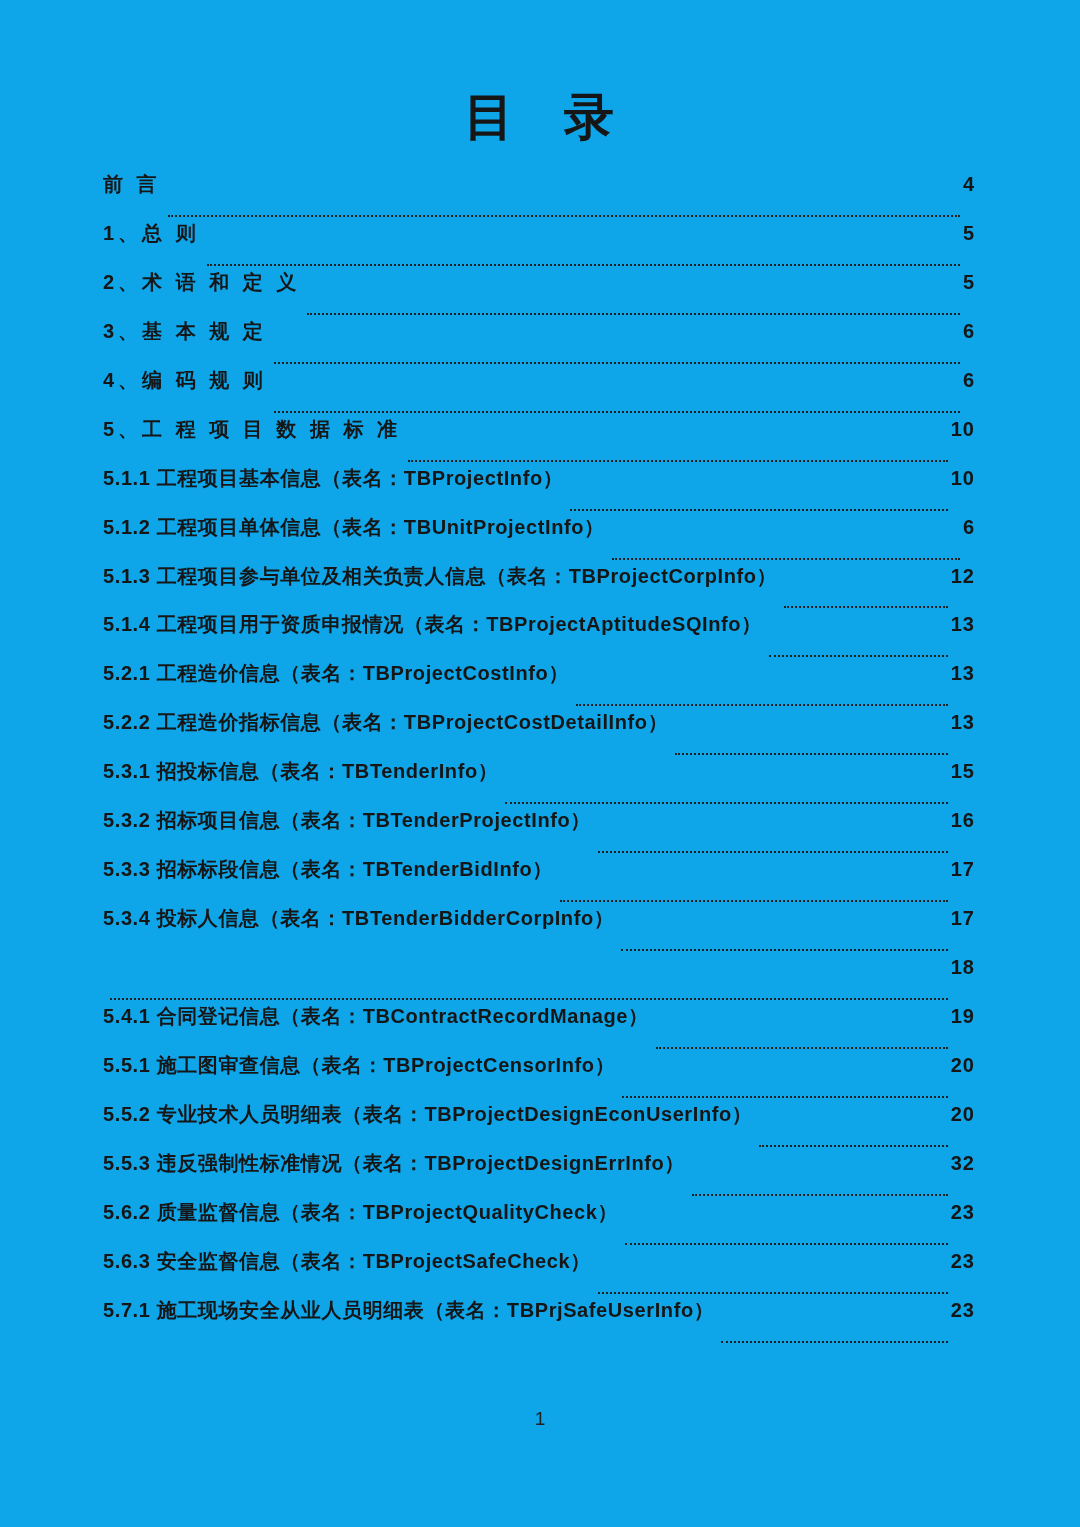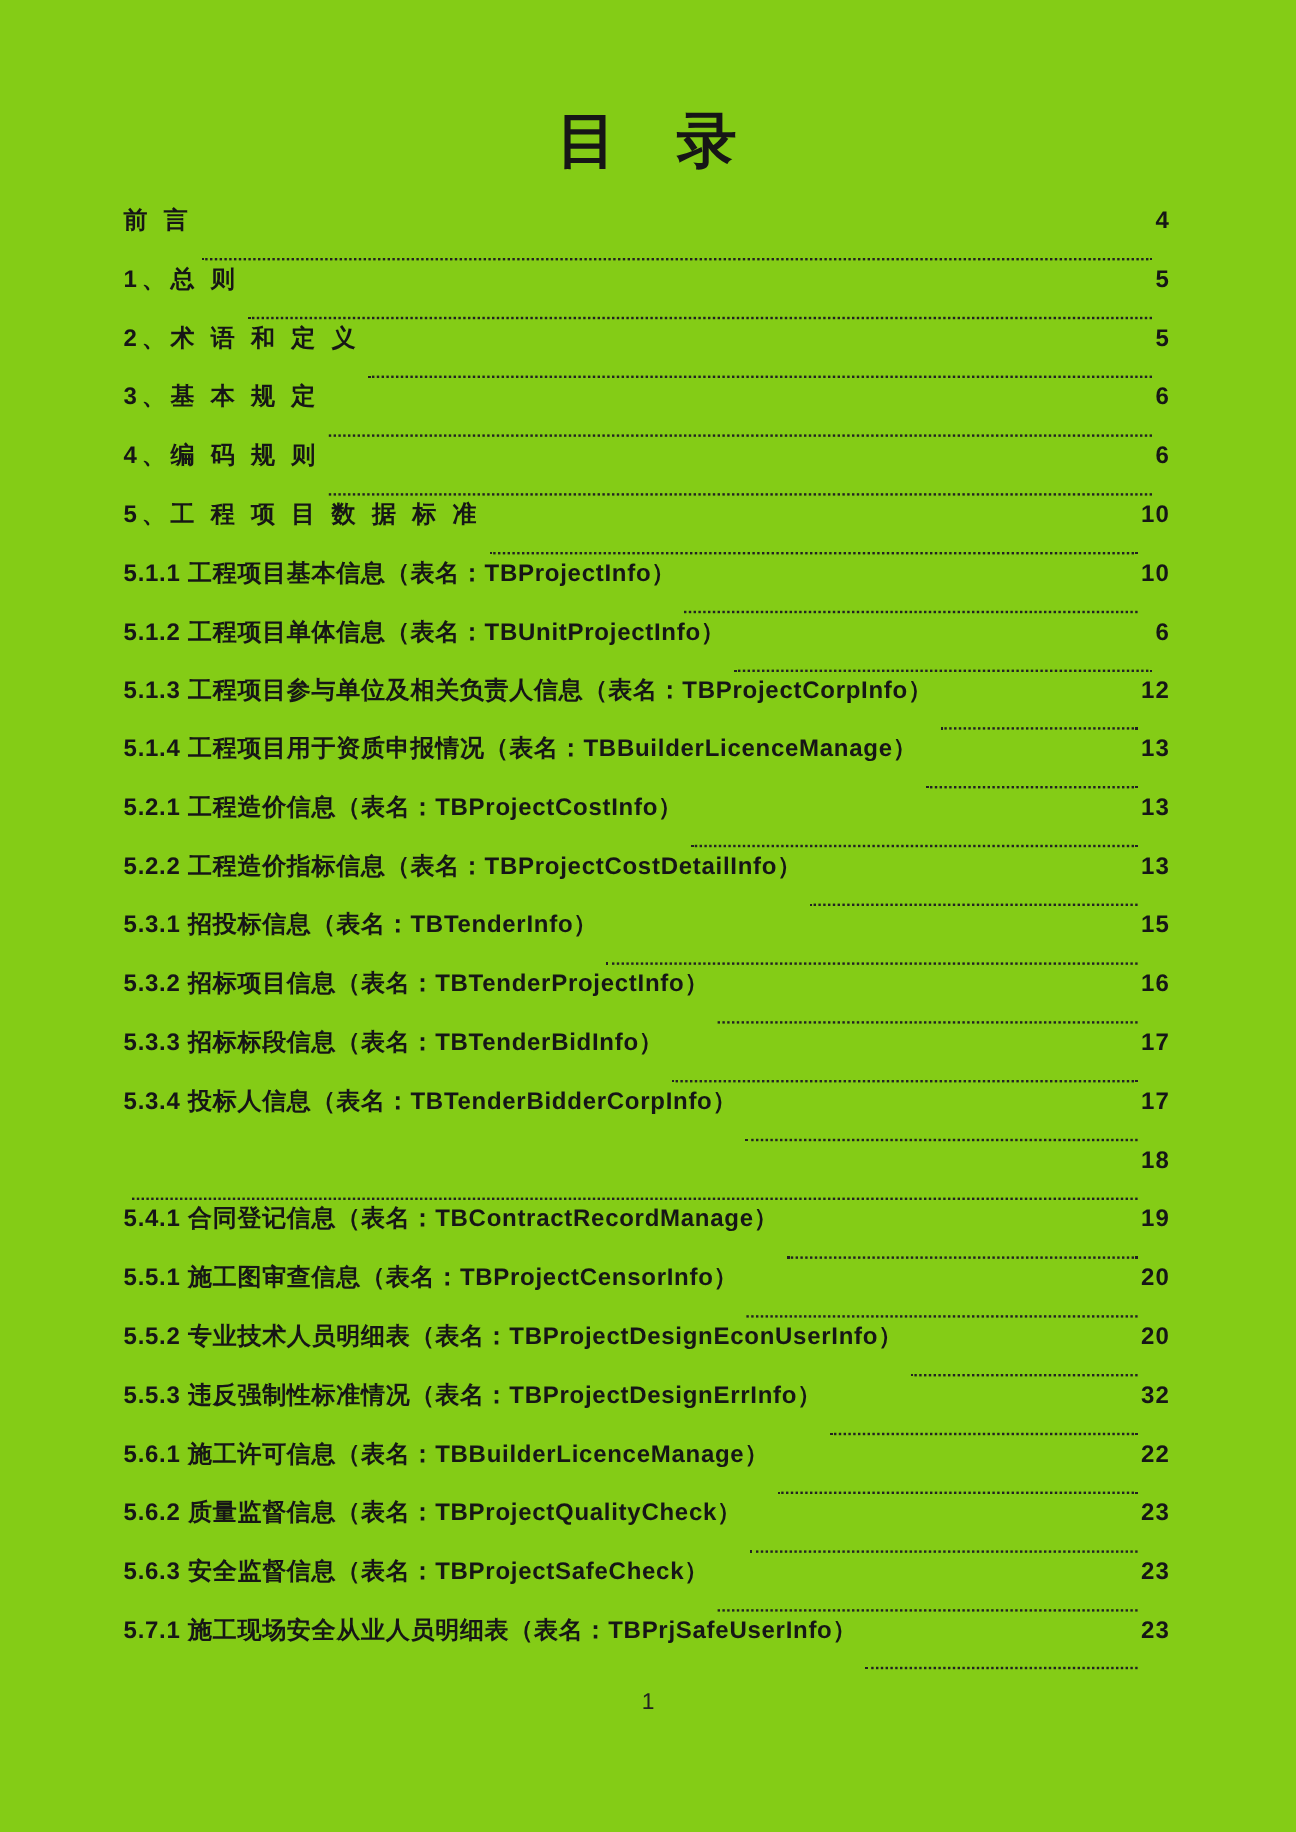--- a/index.html
+++ b/index.html
@@ -10,21 +10,21 @@
   body {
     width: 1080px;
     height: 1527px;
     font-family: "Liberation Sans", "DejaVu Sans", sans-serif;
     color: #161616;
   }
   .doc-page {
     position: relative;
     width: 1080px;
     height: 1527px;
-    background: #84cc16;
+    background: #0ea5e9;
     overflow: hidden;
     text-decoration: underline;
   }
   .doc-title {
     position: absolute;
     top: 90px;
     left: 0;
     width: 100%;
     margin: 0;
     text-align: center;
@@ -137,21 +137,21 @@
     <span class="toc-page">6</span>
   </div>
 
   <div class="toc-row lvl2">
     <span class="toc-label">5.1.3 工程项目参与单位及相关负责人信息（表名：TBProjectCorpInfo）</span>
     <span class="leader"></span>
     <span class="toc-page">12</span>
   </div>
 
   <div class="toc-row lvl2">
-    <span class="toc-label">5.1.4 工程项目用于资质申报情况（表名：TBBuilderLicenceManage）</span>
+    <span class="toc-label">5.1.4 工程项目用于资质申报情况（表名：TBProjectAptitudeSQInfo）</span>
     <span class="leader"></span>
     <span class="toc-page">13</span>
   </div>
 
   <div class="toc-row lvl2">
     <span class="toc-label">5.2.1 工程造价信息（表名：TBProjectCostInfo）</span>
     <span class="leader"></span>
     <span class="toc-page">13</span>
   </div>
 
@@ -207,25 +207,20 @@
     <span class="leader"></span>
     <span class="toc-page">20</span>
   </div>
 
   <div class="toc-row lvl2">
     <span class="toc-label">5.5.3 违反强制性标准情况（表名：TBProjectDesignErrInfo）</span>
     <span class="leader"></span>
     <span class="toc-page">32</span>
   </div>
 
-  <div class="toc-row lvl2">
-    <span class="toc-label">5.6.1 施工许可信息（表名：TBBuilderLicenceManage）</span>
-    <span class="leader"></span>
-    <span class="toc-page">22</span>
-  </div>
 
   <div class="toc-row lvl2">
     <span class="toc-label">5.6.2 质量监督信息（表名：TBProjectQualityCheck）</span>
     <span class="leader"></span>
     <span class="toc-page">23</span>
   </div>
 
   <div class="toc-row lvl2">
     <span class="toc-label">5.6.3 安全监督信息（表名：TBProjectSafeCheck）</span>
     <span class="leader"></span>

